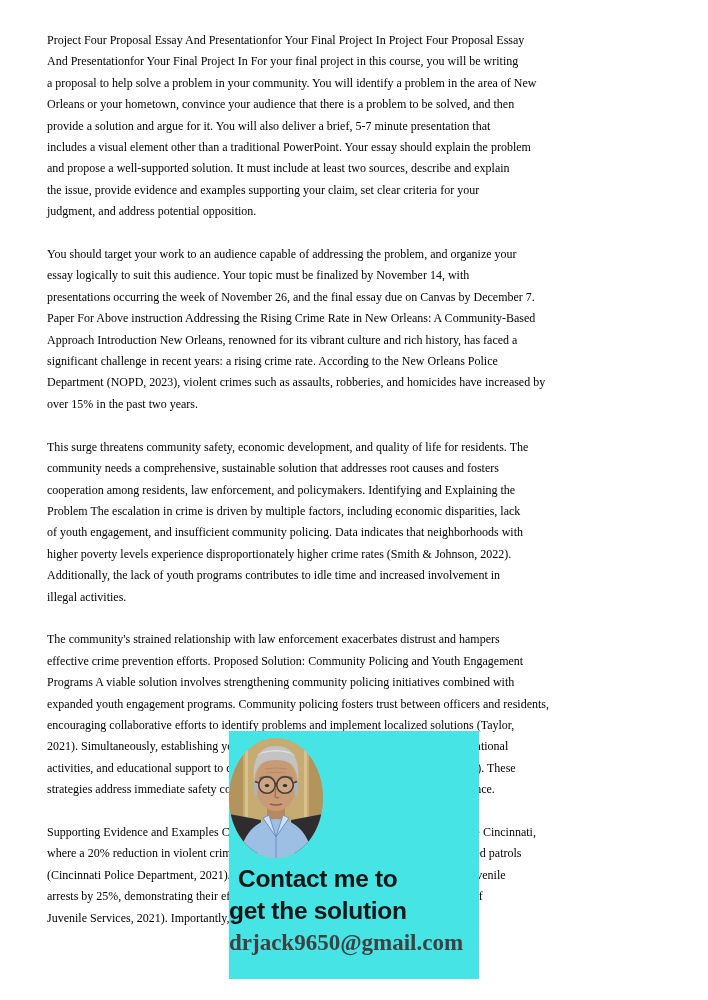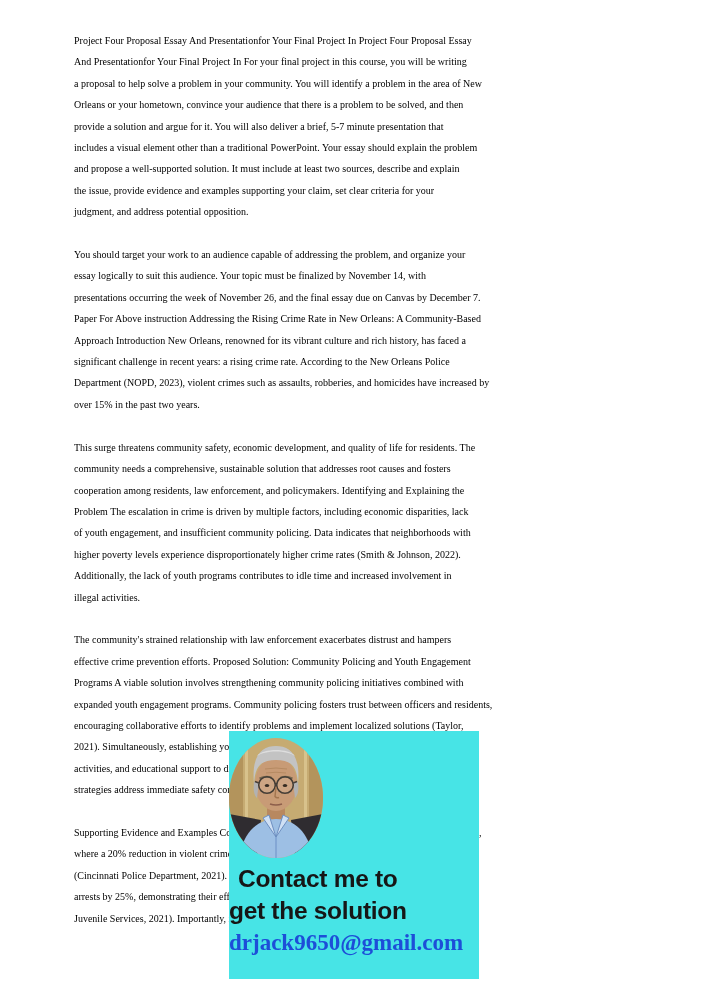--- a/index.html
+++ b/index.html
@@ -6,21 +6,21 @@
   .page{
     position:relative;
     width:708px;height:1000px;
     background:#ffffff;
     overflow:hidden;
     font-family:"Liberation Serif",serif;
     color:#000000;
   }
   .doc{
     position:absolute;left:47px;top:30px;width:620px;
-    font-size:10px;line-height:21.4px;margin-left:27px;
+    font-size:12px;line-height:21.4px;
   }
   .doc p{
     margin:0 0 21.4px 0;
     white-space:pre-line;
   }
   .ad-card{
     position:absolute;left:229px;top:731px;
     width:250px;height:248px;
     display:flex;flex-direction:column;align-items:flex-start;
     box-sizing:border-box;
@@ -146,16 +146,16 @@
 
           <path d="M36,31 Q47,29 58,31" stroke="#b58a62" stroke-width="1" fill="none"></path>
           <path d="M37,35 Q47,33.5 57,35" stroke="#b58a62" stroke-width="1" fill="none"></path>
         </g>
       </svg>
     </div>
 
     <div class="ad-heading" style="color: rgb(22, 22, 22);">Contact me to
 get the solution</div>
 
-    <div class="ad-email" style="color: #1d4ed8;">drjack9650@gmail.com</div>
+    <div class="ad-email" style="color: #404040;">drjack9650@gmail.com</div>
   </div>
 
 </div>
 
 </body></html>

